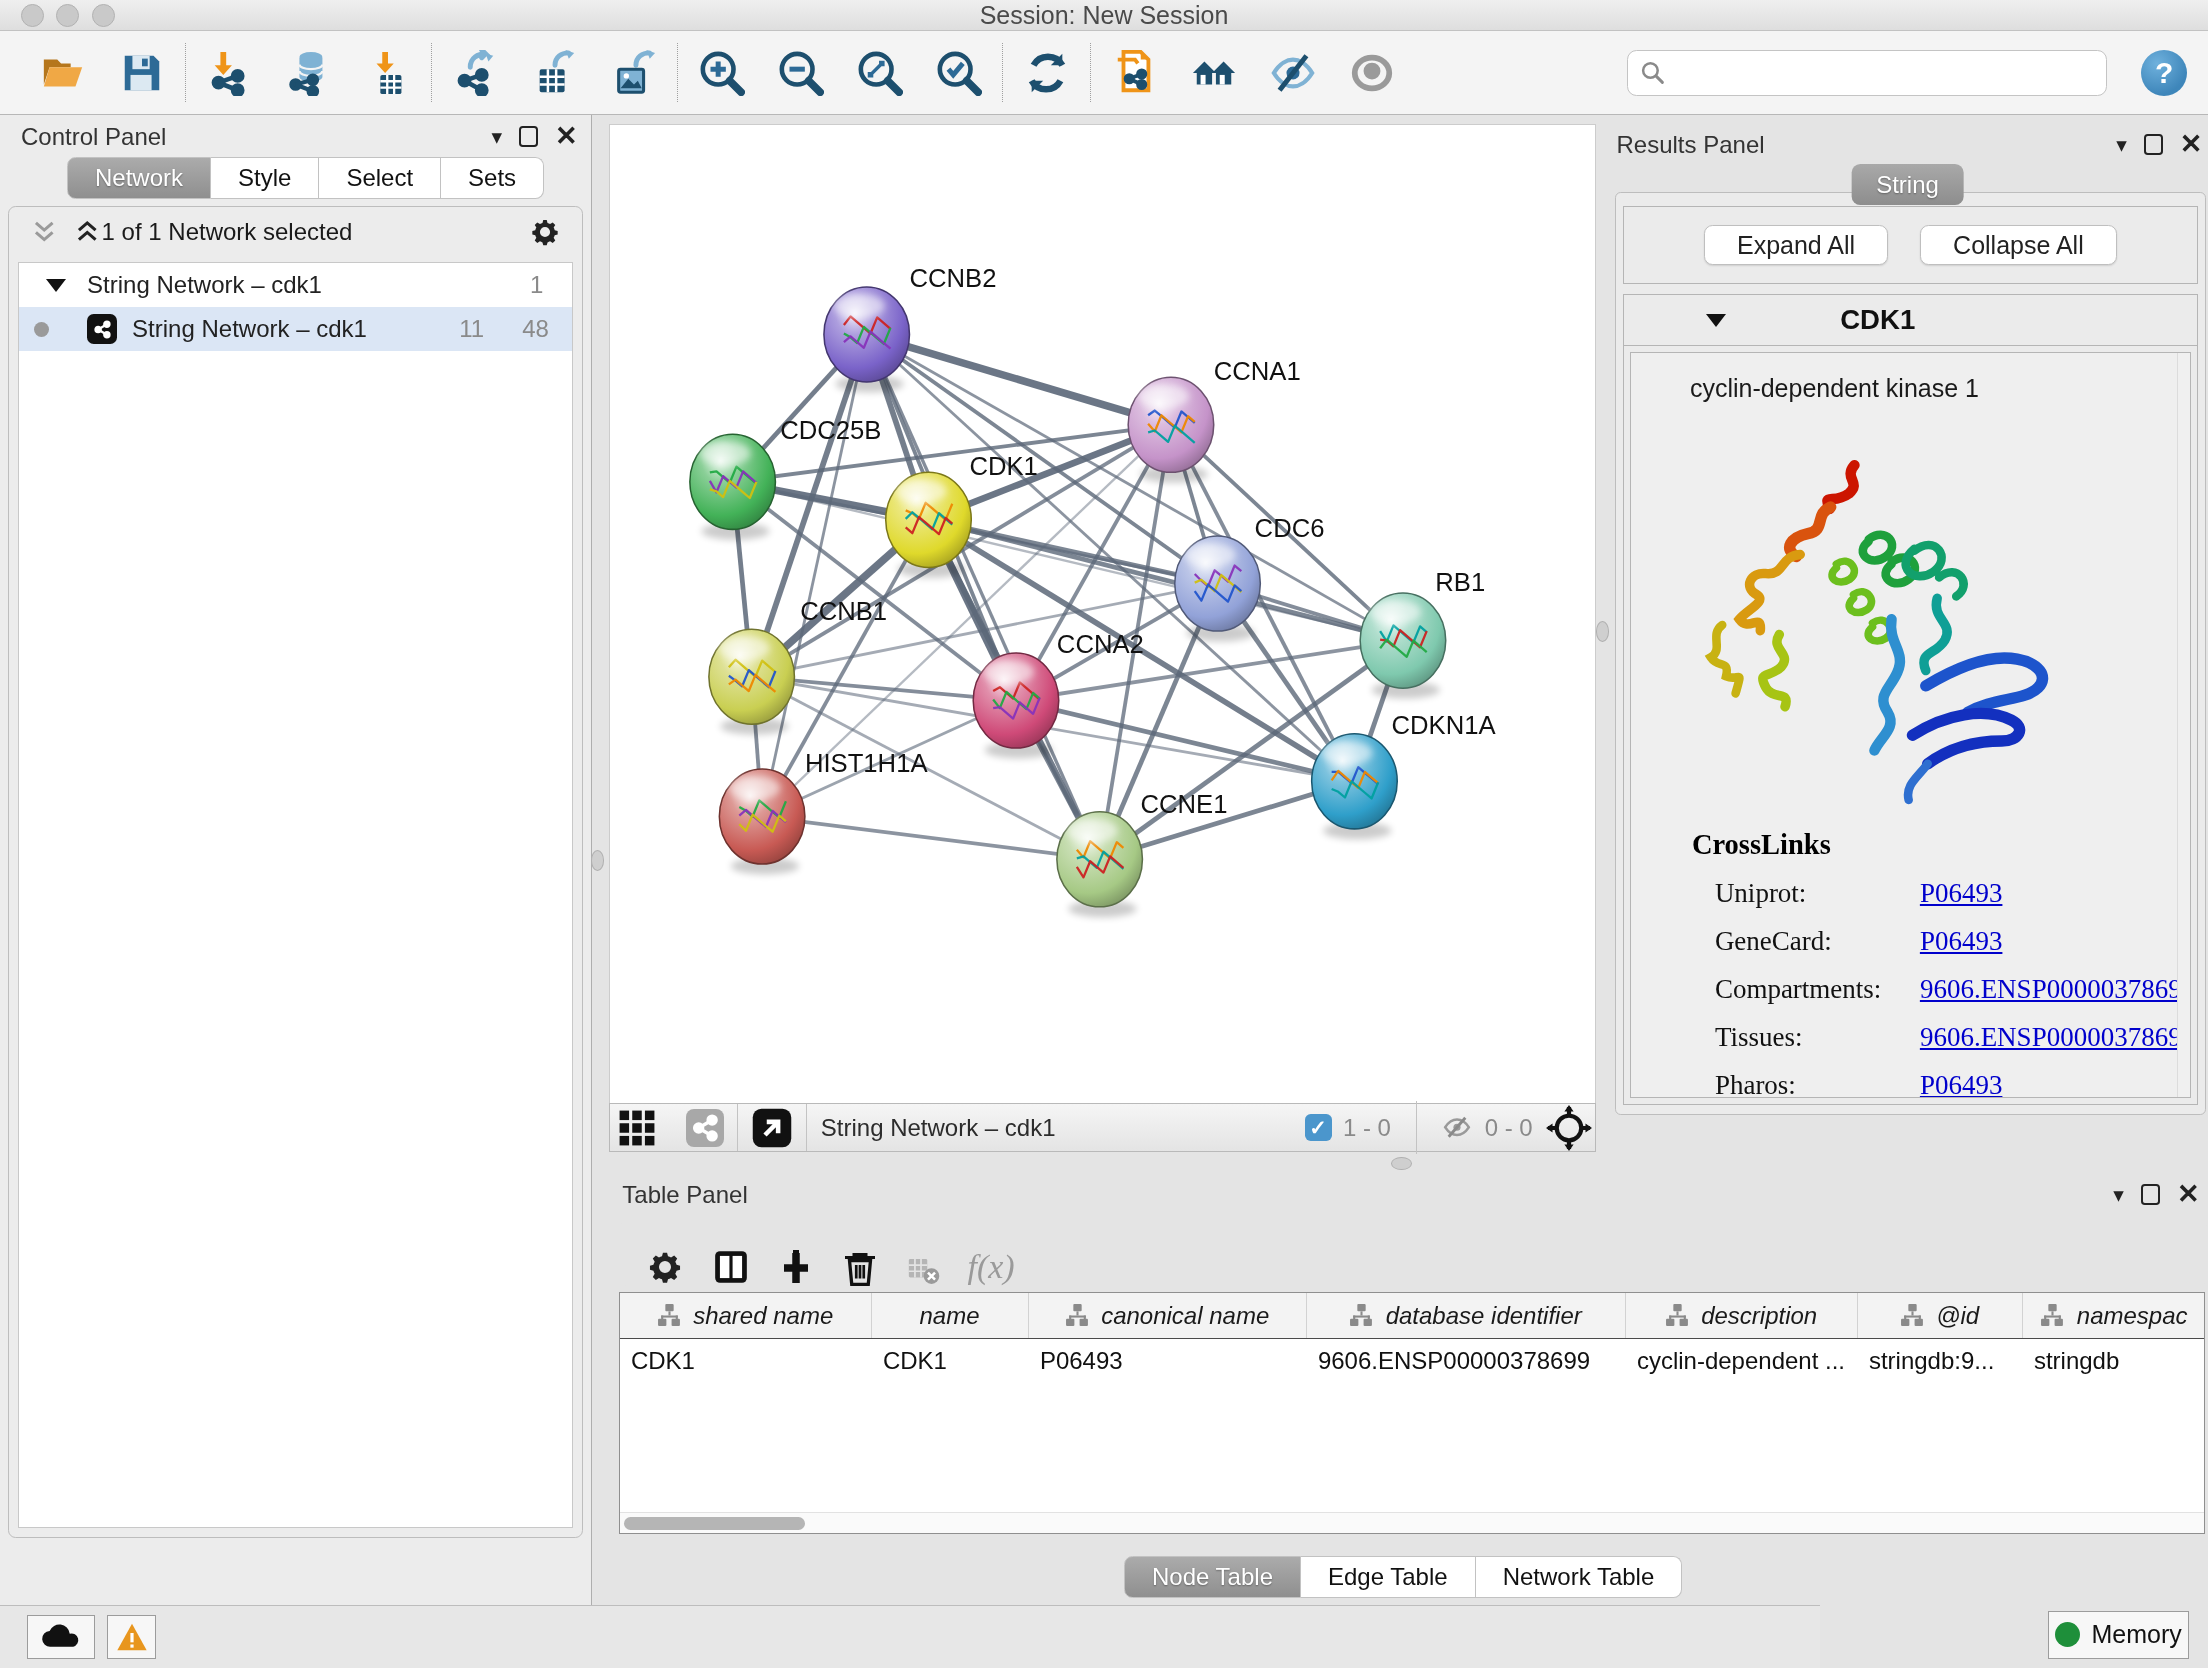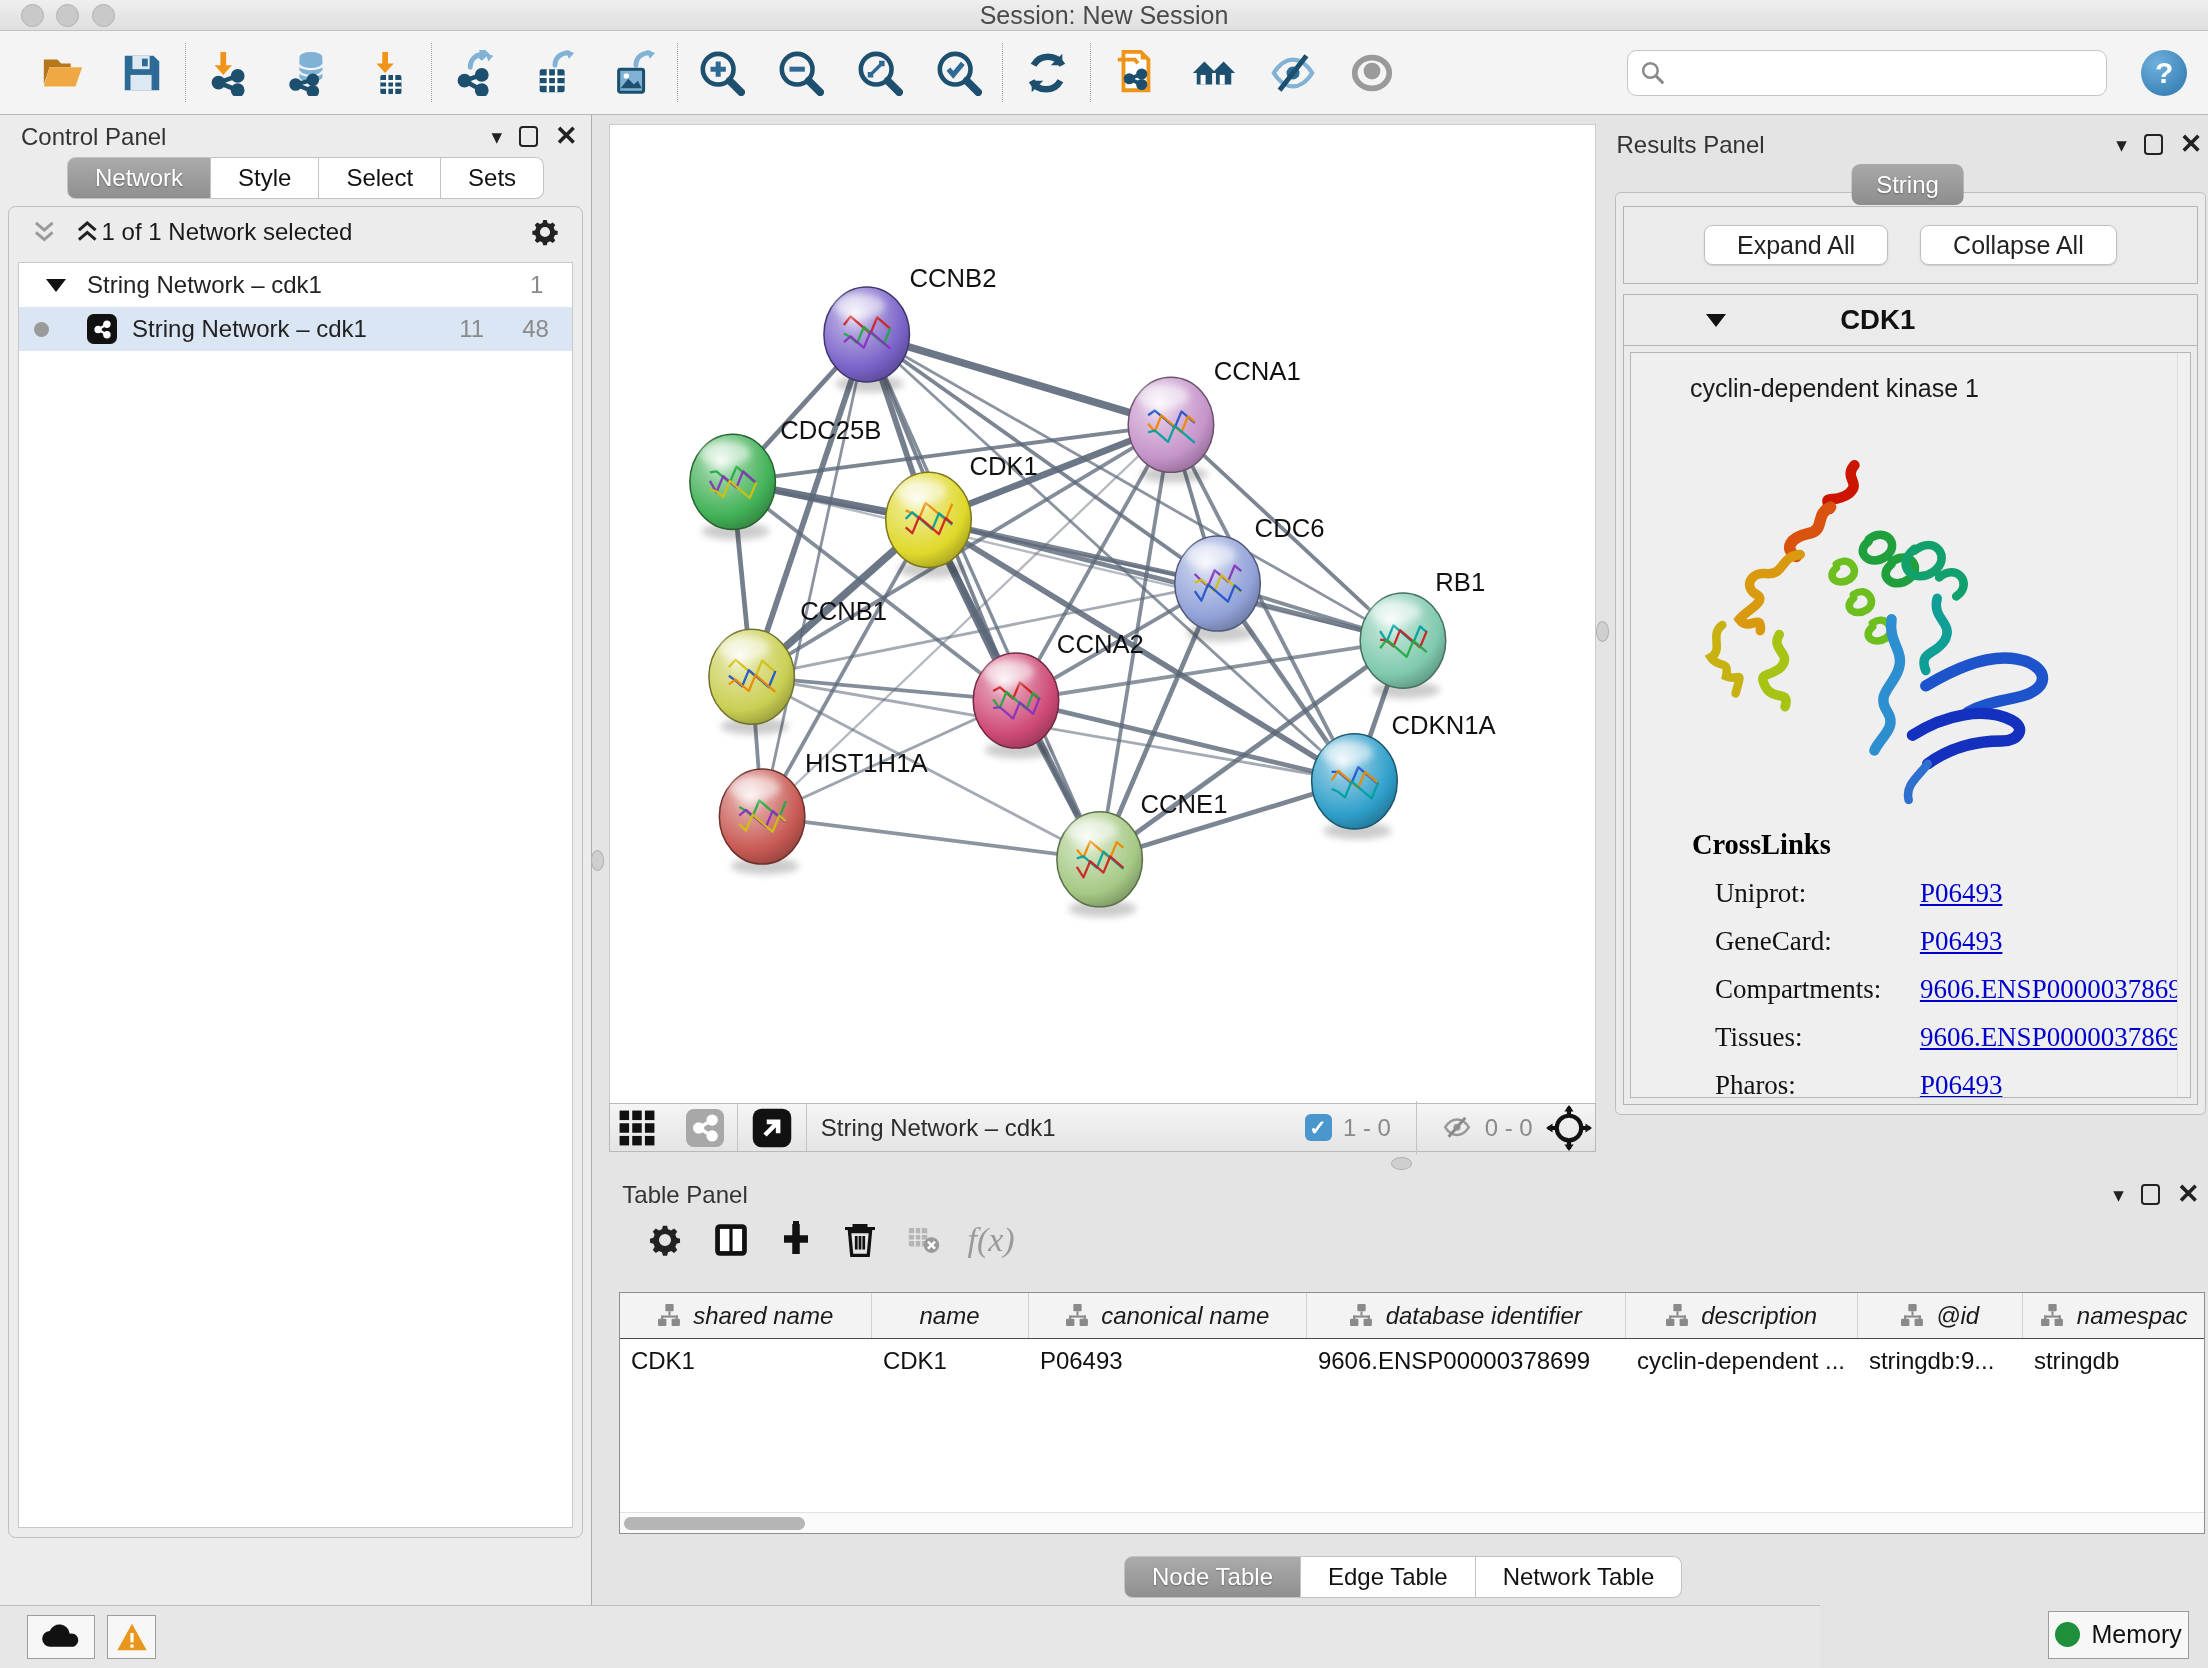--- a/index.html
+++ b/index.html
@@ -104,21 +104,21 @@
   .crosslinks h3 { font-size:28.5px; color:#000; }
   .cl-row { display:flex; margin-top:17px; font-size:27px; }
   .cl-row .lab { width:205px; margin-left:23px; color:#111; }
   .cl-row a { color:#0000cc; text-decoration:underline; }
   .rp-scroll { position:absolute; right:0px; top:0; bottom:0; width:13.3px; background:#f0f0f0; border-left:1px solid #dcdcdc; }
 
   
   .table-panel { position:absolute; left:609px; top:1172px; width:1600px; height:434px; }
   .table-panel .panel-head { padding:7.6px 9.5px 0 13.3px; height:38px; }
   .tp-toolbar { position:absolute; left:9.5px; right:2px; top:49px; height:65px; background:#e4e4e4; border-radius:7.6px;
-    display:flex; align-items:flex-start; gap:28px; padding-left:27px; }
+    display:flex; align-items:flex-end; gap:28px; padding-left:27px; }
   .tp-toolbar svg { display:block; }
   .fx { font-family:"Liberation Serif", serif; font-style:italic; font-size:34px; color:#9a9a9a; }
   .tbl { position:absolute; left:9.5px; right:3.8px; top:120px; height:242px; background:#fff; border:1.9px solid #8f8f8f; overflow:hidden; }
   .tbl-head { display:flex; height:46px; background:#f3f3f3; border-bottom:1.9px solid #4a4a4a;font-style:italic; }
   .th { display:flex; align-items:center; justify-content:center; gap:11.4px; font-size:24px; color:#1a1a1a;
     border-right:1px solid #d2d2d2; overflow:hidden; white-space:nowrap; flex:0 0 auto; }
   .tbl-row { display:flex; height:44px; align-items:center; }
   .td { font-size:24px; color:#111; padding-left:11.4px; overflow:hidden; white-space:nowrap; flex:0 0 auto; }
   .hscroll { position:absolute; left:0; right:0; bottom:0; height:21px; background:#fafafa; border-top:1px solid #e2e2e2; }
   .hscroll .thumb { position:absolute; left:4.8px; top:3.8px; width:181px; height:13.3px; border-radius:6.7px; background:#b5b5b5; }

